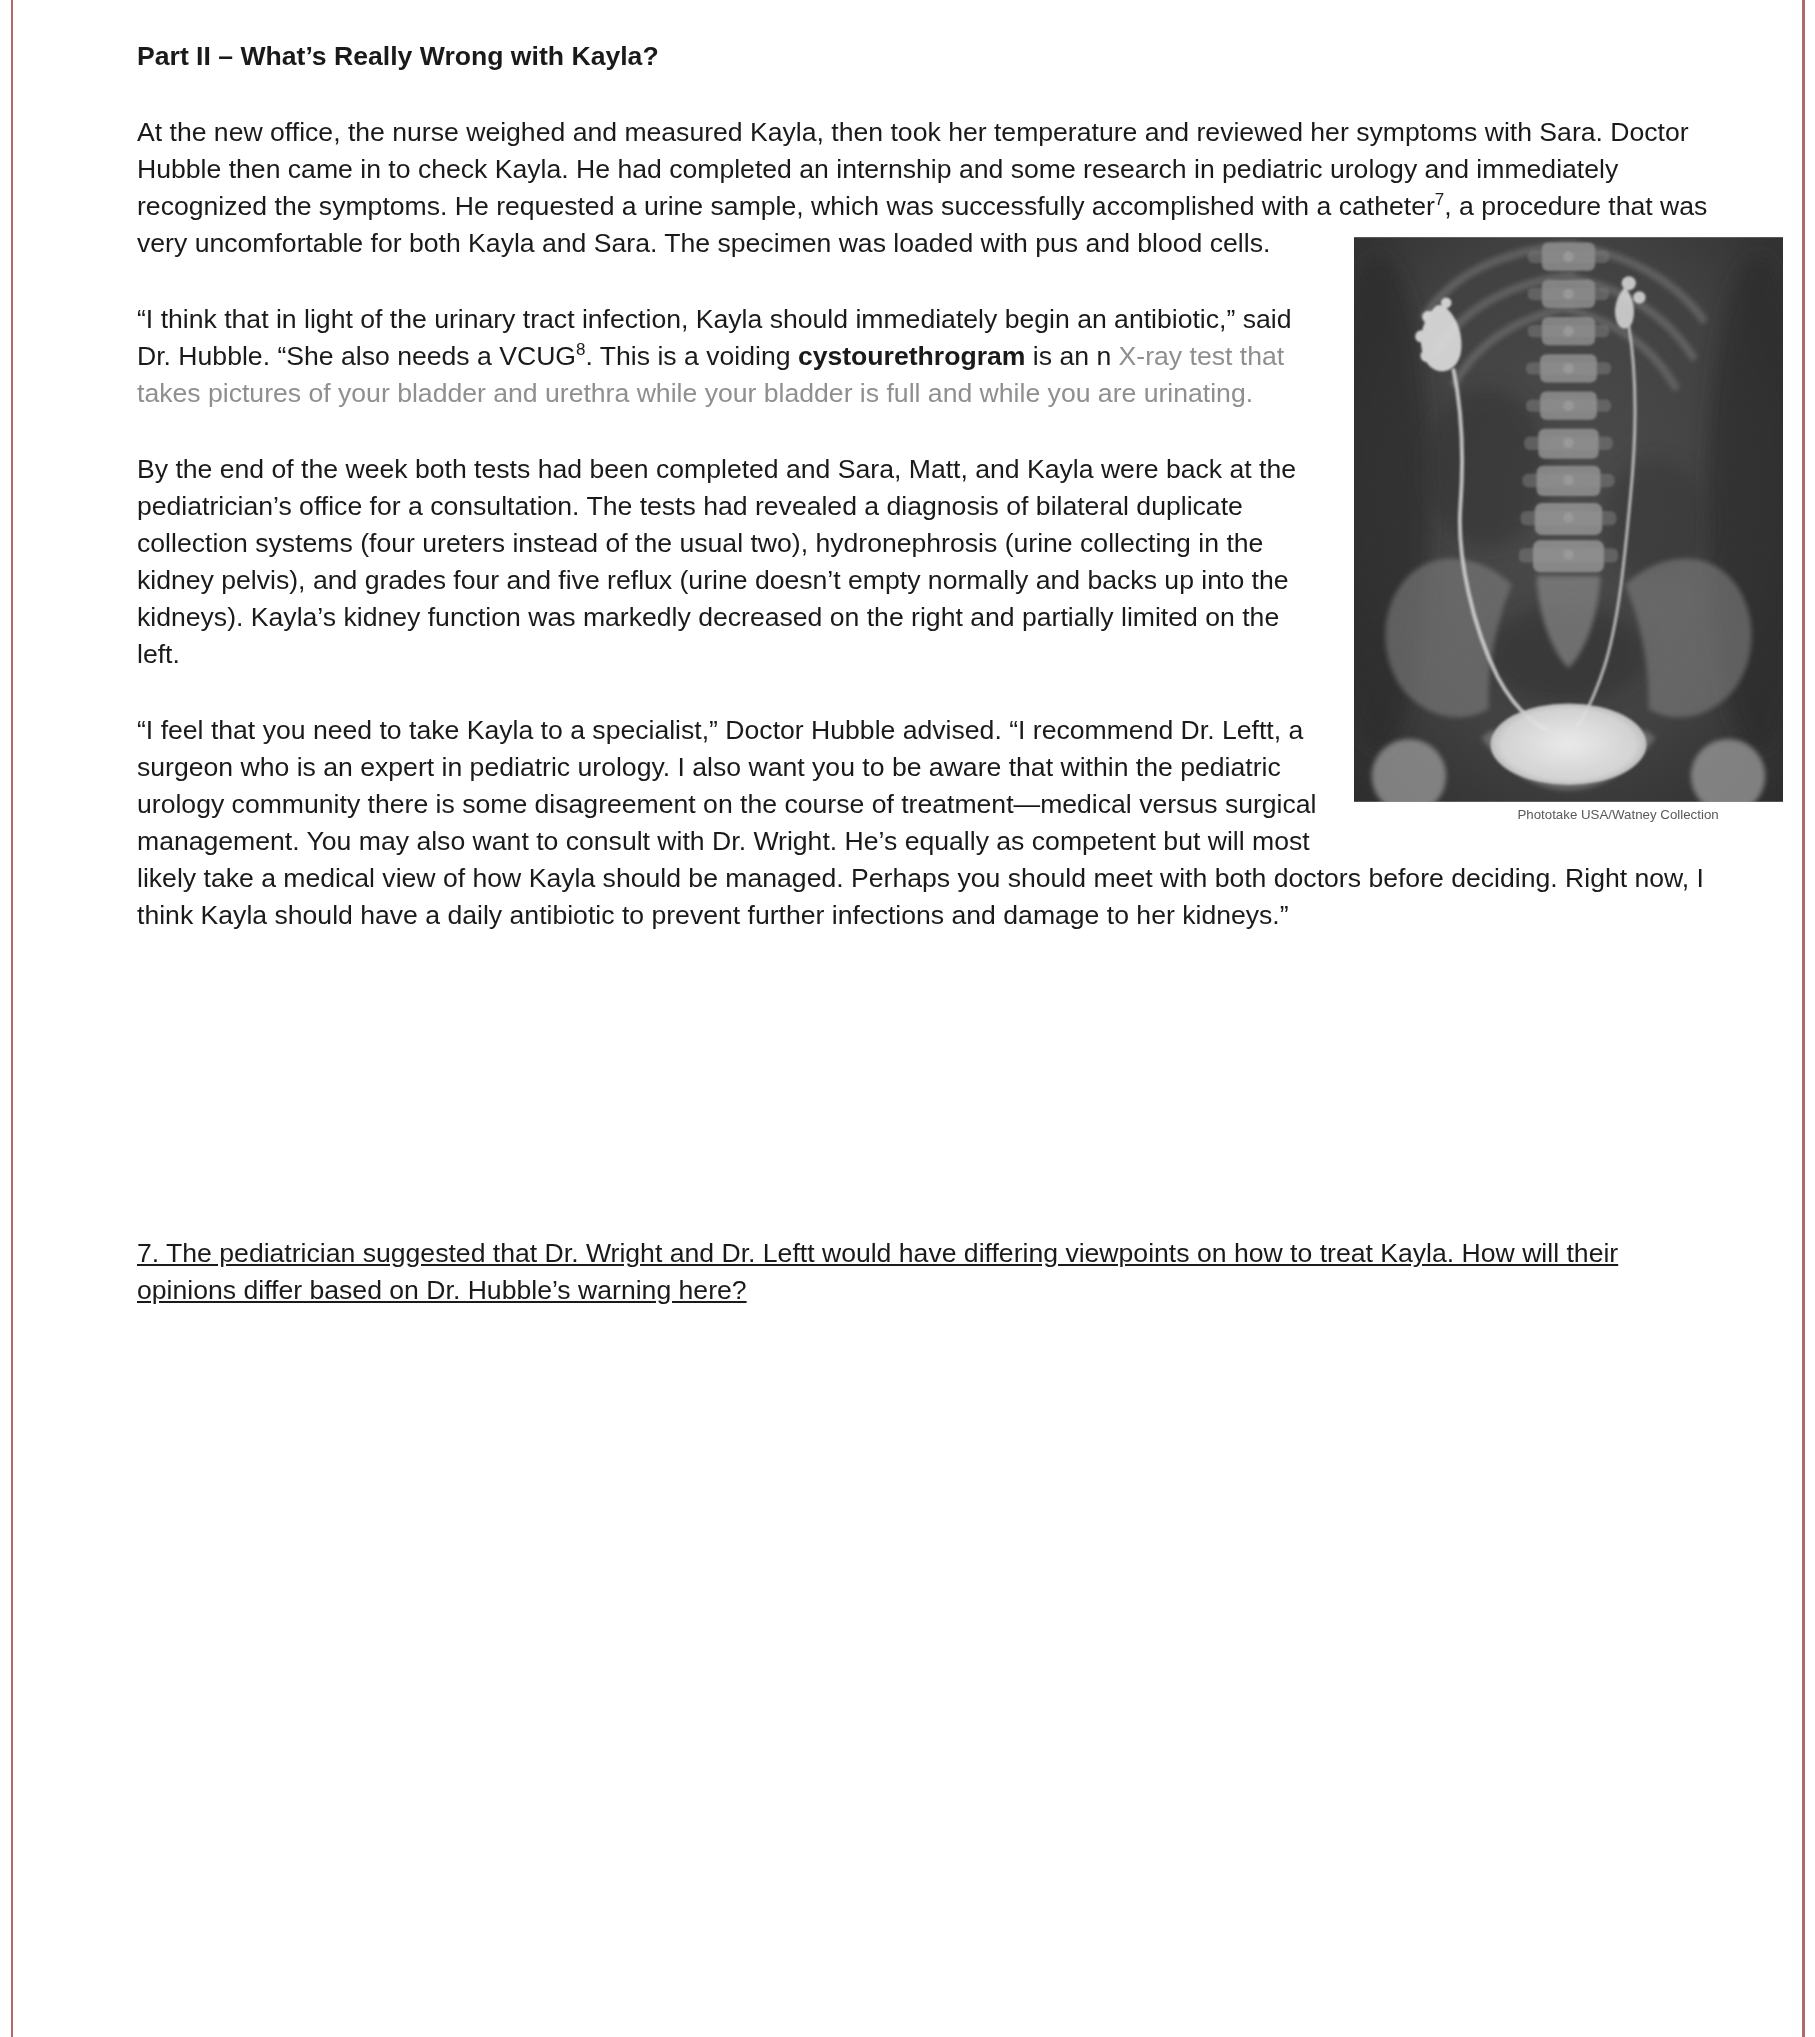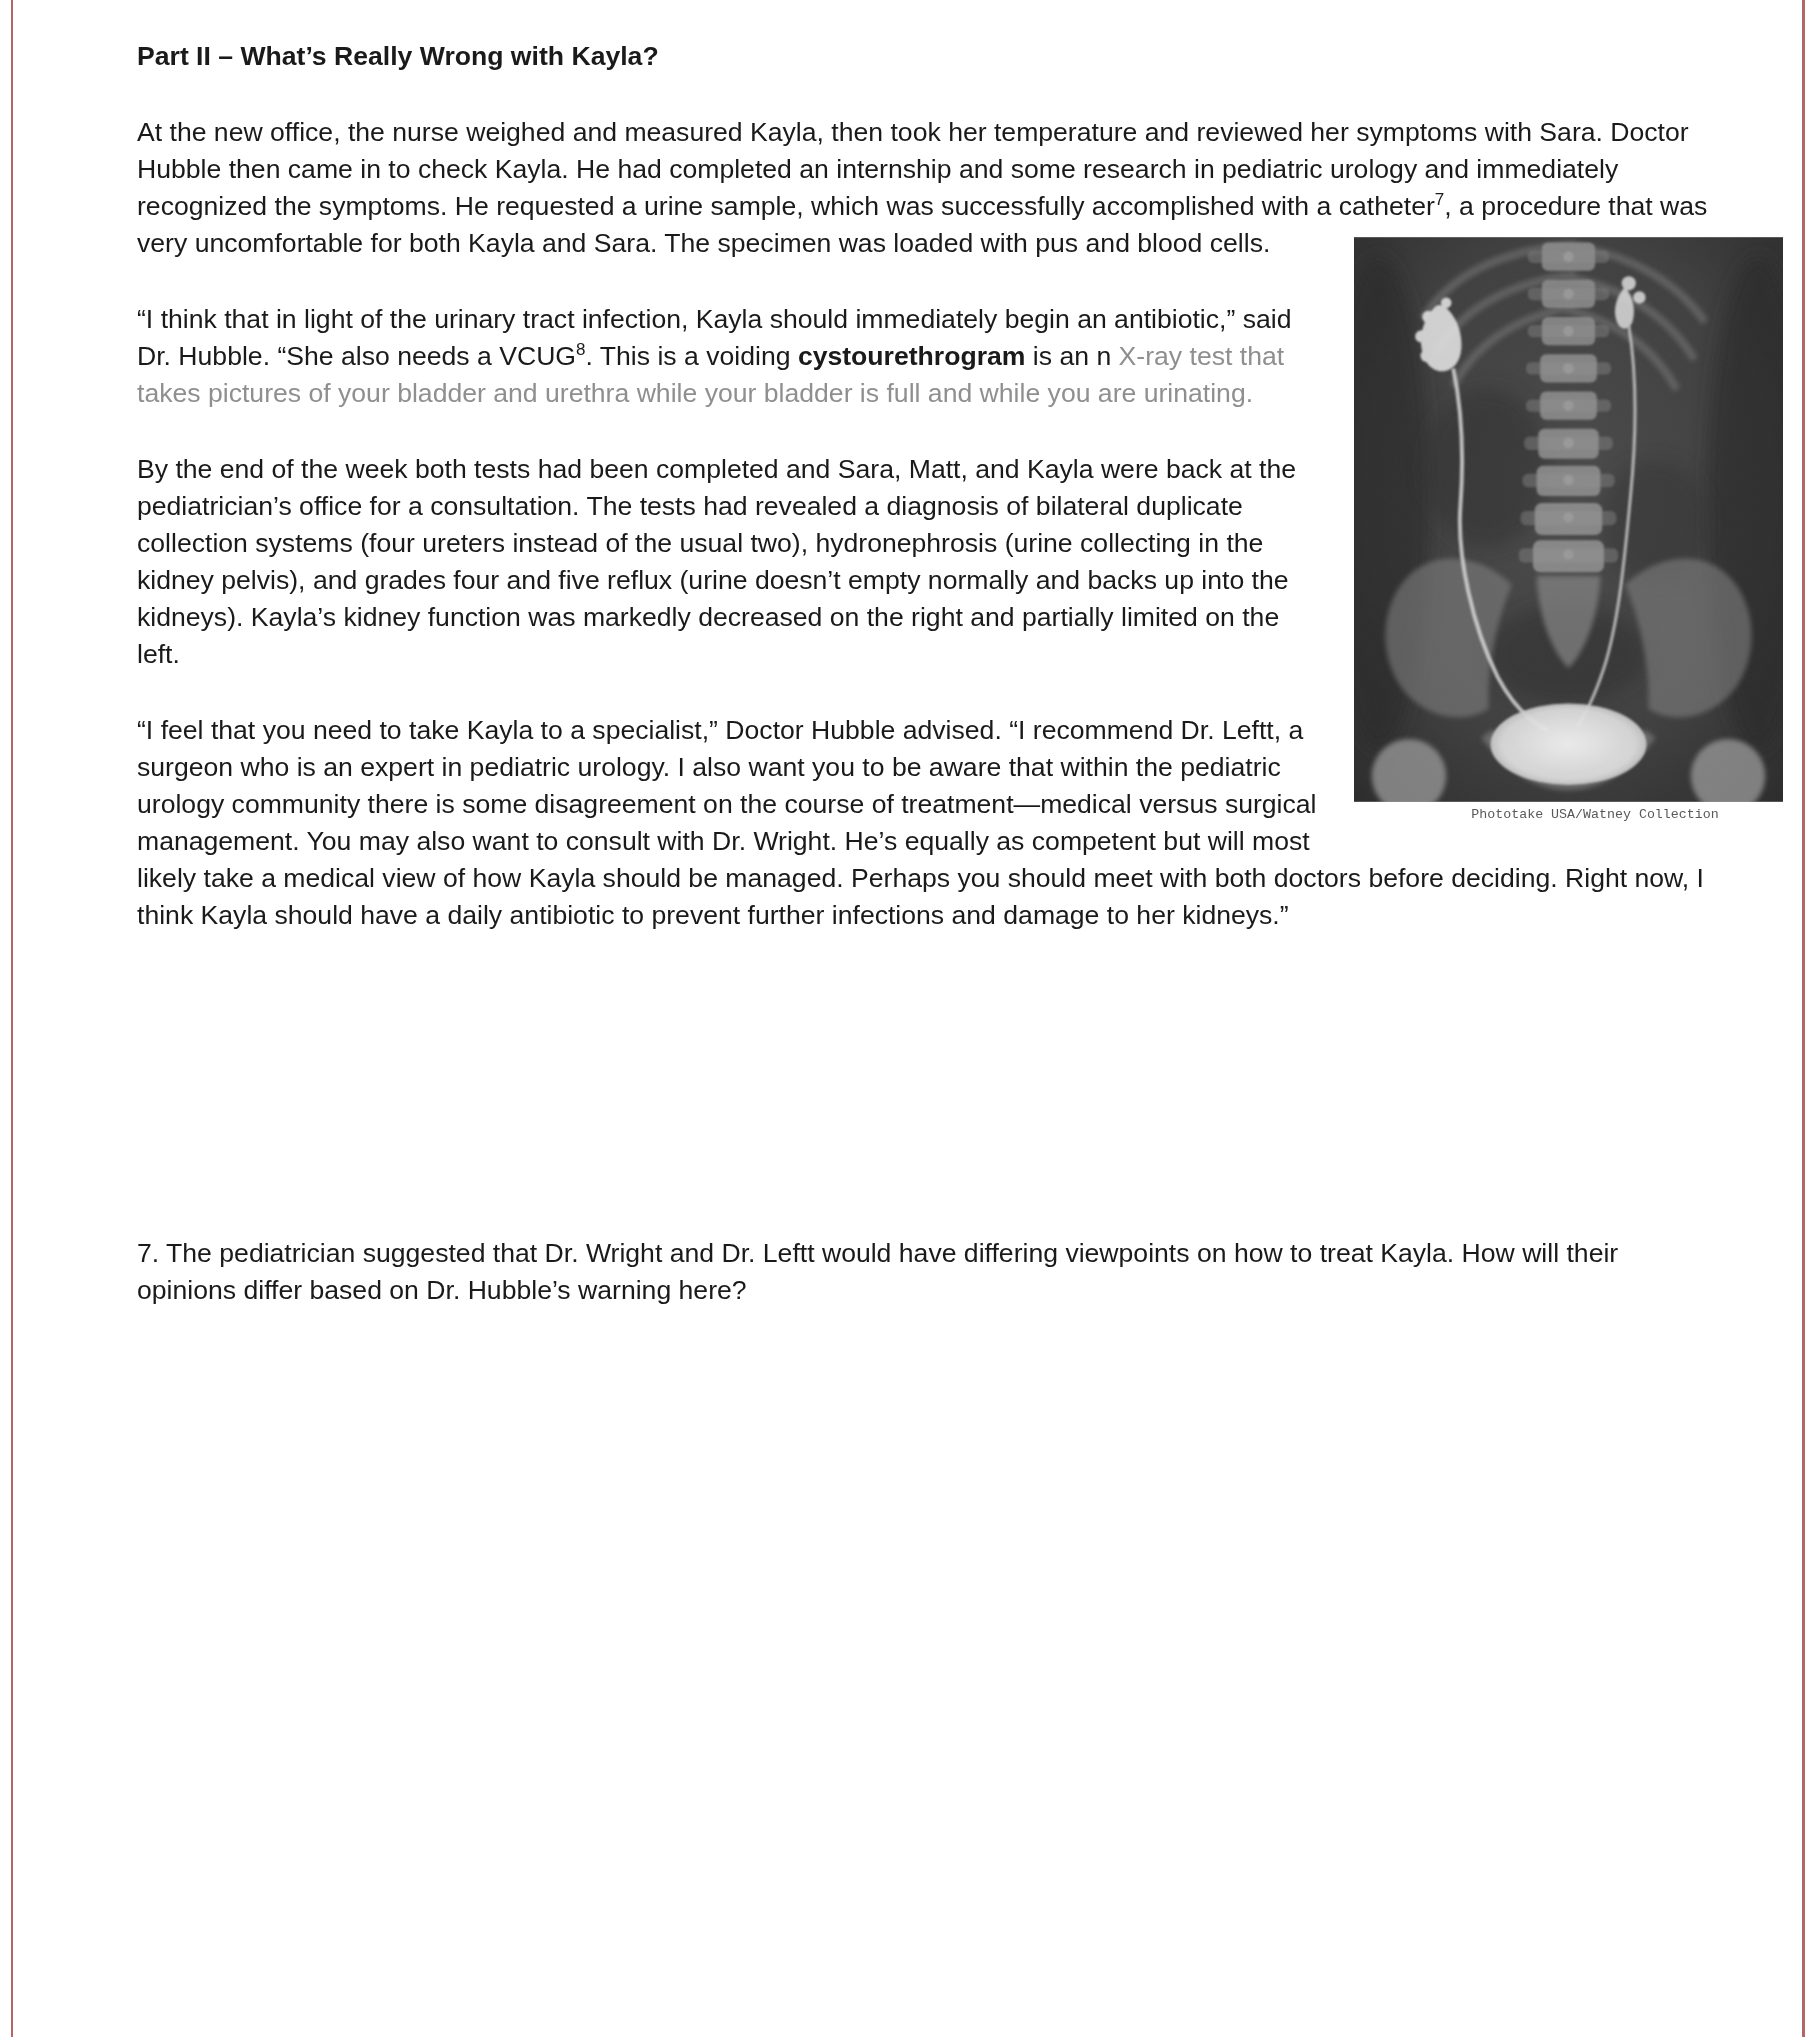--- a/index.html
+++ b/index.html
@@ -50,21 +50,20 @@
     line-height: 0;
     vertical-align: super;
   }
   .muted { color: #8f8f8f; }
   strong { font-weight: bold; }
 
   .xray-figure {
     float: right;
     width: 370px;
     margin: -64px 0 14px 35px;
-    font-family: Liberation Mono, monospace;
   }
   .xray-figure svg {
     display: block;
     width: 429px;
     height: 565px;
   }
   .xray-caption {
     font-size: 13.3px;
     line-height: 17.7px;
     color: #595959;
@@ -73,20 +72,21 @@
   }
 
   .questions-heading {
     font-size: 26.6px;
     line-height: 37px;
     font-weight: bold;
     margin: 44px 0 39px 0;
   }
   .question-7 {
     margin-top: 301px;
+    text-decoration: underline;
   }
 </style>
 </head>
 <body>
 
 <div class="page">
   <div class="edge-line edge-left"></div>
   <div class="edge-line edge-right"></div>
 
   <main class="content">

